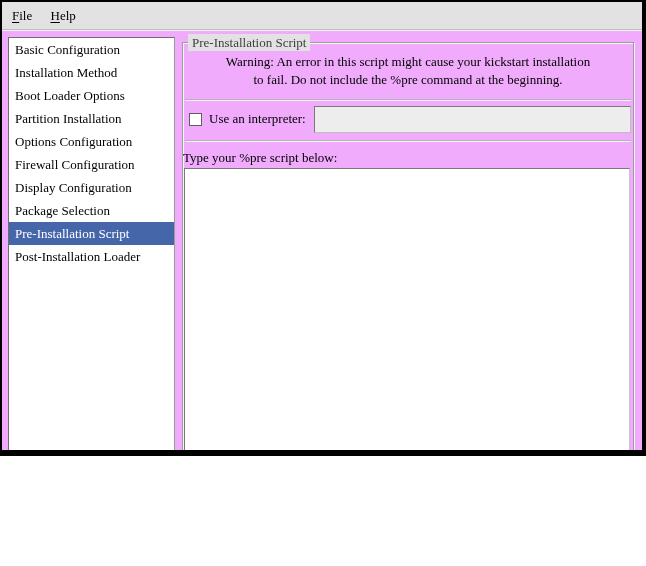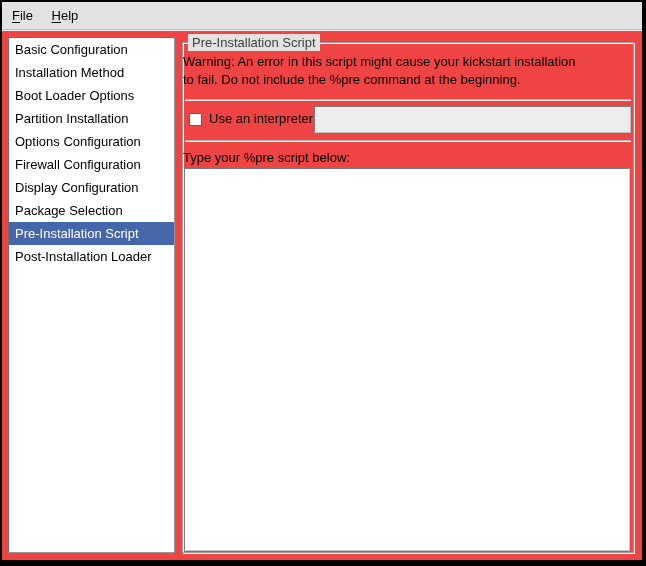--- a/index.html
+++ b/index.html
@@ -6,26 +6,27 @@
   html, body { background: #fff; }
   body {
     font-family: "Liberation Sans", "DejaVu Sans", sans-serif;
     font-size: 13px;
     color: #000;
     -webkit-font-smoothing: antialiased;
   }
   .window {
     position: relative;
     width: 646px;
-    height: 566px;
-    background: #ef4444;
+    height: 456px;
+    background: #f0abfc;
     border-style: solid;
     border-color: #000;
     border-width: 2px 4px 6px 2px;
     overflow: hidden;
+    font-family: Liberation Serif, serif;
   }
   
   .menubar {
     position: absolute;
     left: 0; top: 0;
     width: 100%;
     height: 28px;
     background: #e2e2e2;
     border-bottom: 1px solid #bdbdbd;
     box-shadow: 0 1px 0 #f2f2f2;
@@ -75,21 +76,21 @@
     background: #e2e2e2;
     padding: 0 4px;
     color: #3f3f3f;
     line-height: 17px;
     white-space: nowrap;
   }
   .warning {
     position: absolute;
     top: 10px; left: 0;
     width: 450px;
-    text-align: left;
+    text-align: center;
     line-height: 18px;
   }
   .hsep {
     position: absolute;
     left: 2px;
     width: 446px;
     height: 2px;
     border-top: 1px solid #b2b2b2;
     border-bottom: 1px solid #f4f4f4;
   }

